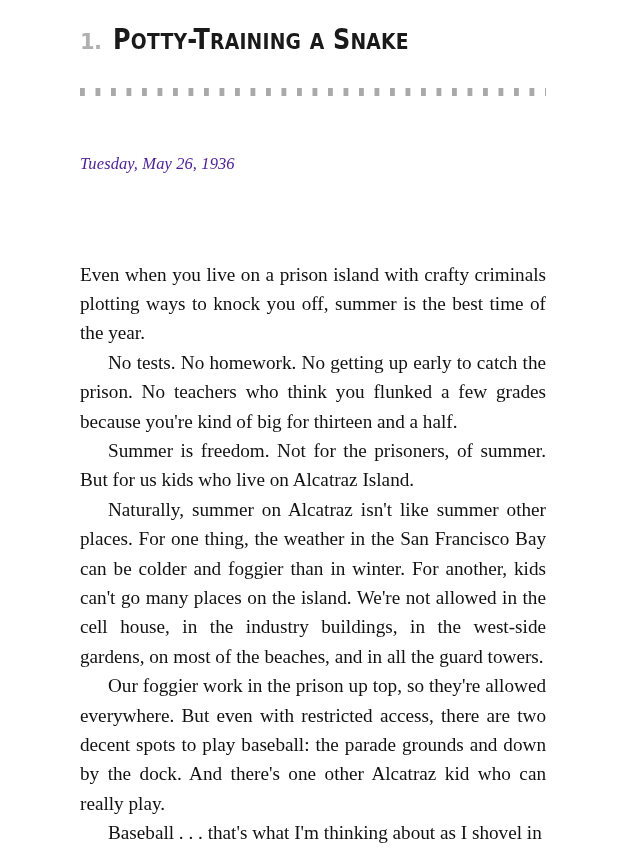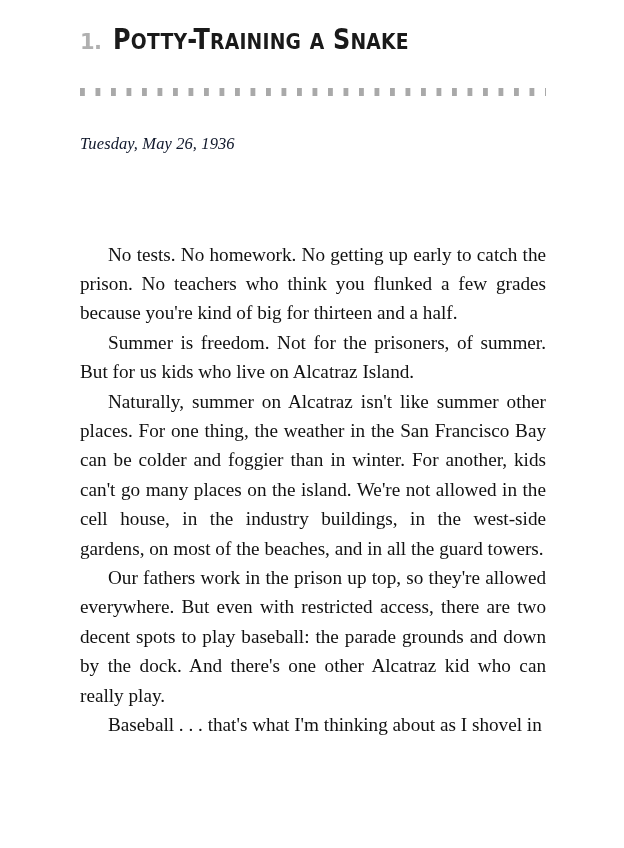--- a/index.html
+++ b/index.html
@@ -80,25 +80,25 @@
         #a9a9a9 5px,
         rgba(0,0,0,0) 5px,
         rgba(0,0,0,0) 15.5px
       );
     background-repeat: repeat-x;
     background-size: 15.5px 8px;
   }
 
   
   .date-line {
-    margin-top: 38px;
+    margin-top: 58px;
     font-family: "Liberation Serif", serif;
     font-style: italic;
     font-size: 16.5px;
-    color: #0f172a;
+    color: #4c1d95;
     letter-spacing: 0.1px;
   }
 
   
   .body-text {
     margin-top: 86px;
     font-family: "Liberation Serif", serif;
     font-size: 19.2px;
     line-height: 29.4px;
     color: #111111;
@@ -130,21 +130,22 @@
     <div class="chapter-head">
       <span class="chapter-number">1.</span>
       <span class="chapter-title"><span class="cap">P</span><span class="sc">O</span><span class="sc">T</span><span class="sc">T</span><span class="sc">Y</span><span class="cap">-</span><span class="cap">T</span><span class="sc">R</span><span class="sc">A</span><span class="sc">I</span><span class="sc">N</span><span class="sc">I</span><span class="sc">N</span><span class="sc">G</span><span class="cap">&nbsp;</span><span class="sc">A</span><span class="cap">&nbsp;</span><span class="cap">S</span><span class="sc">N</span><span class="sc">A</span><span class="sc">K</span><span class="sc">E</span></span>
     </div>
 
     <div class="divider"></div>
 
     <div class="date-line">Tuesday, May 26, 1936</div>
 
     <div class="body-text">
+      <p>Even when you live on a prison island with crafty criminals plotting ways to knock you off, summer is the best time of the year.</p>
       <p class="indent">No tests. No homework. No getting up early to catch the prison. No teachers who think you flunked a few grades because you're kind of big for thirteen and a half.</p>
       <p class="indent">Summer is freedom. Not for the prisoners, of summer. But for us kids who live on Alcatraz Island.</p>
       <p class="indent">Naturally, summer on Alcatraz isn't like summer other places. For one thing, the weather in the San Francisco Bay can be colder and foggier than in winter. For another, kids can't go many places on the island. We're not allowed in the cell house, in the industry buildings, in the west-side gardens, on most of the beaches, and in all the guard towers.</p>
-      <p class="indent">Our fathers work in the prison up top, so they're allowed everywhere. But even with restricted access, there are two decent spots to play baseball: the parade grounds and down by the dock. And there's one other Alcatraz kid who can really play.</p>
+      <p class="indent">Our foggier work in the prison up top, so they're allowed everywhere. But even with restricted access, there are two decent spots to play baseball: the parade grounds and down by the dock. And there's one other Alcatraz kid who can really play.</p>
       <p class="indent">Baseball . . . that's what I'm thinking about as I shovel in</p>
     </div>
 
   </div>
 </div>
 
 </body></html>

